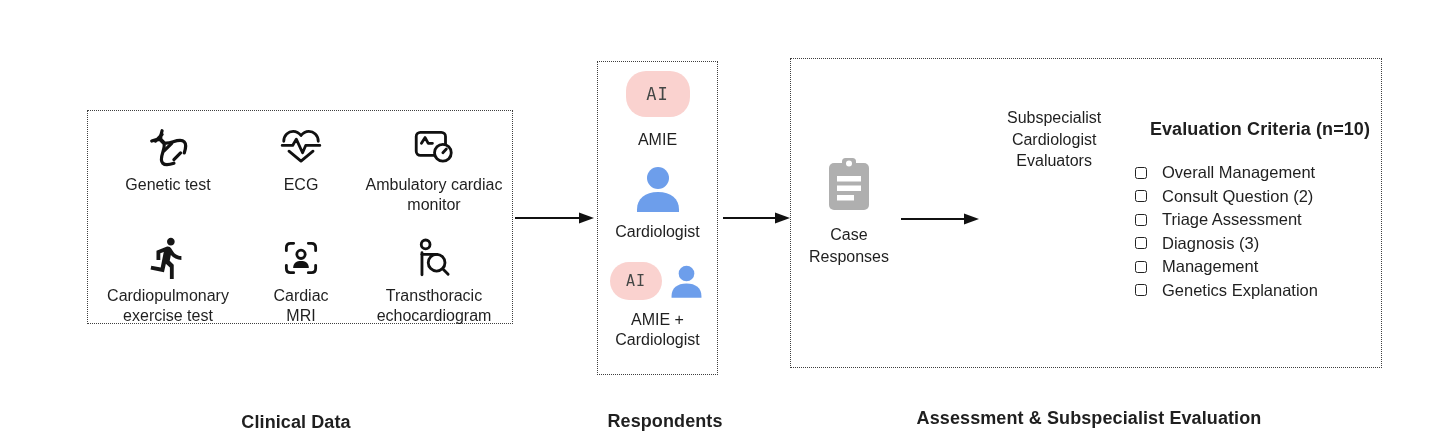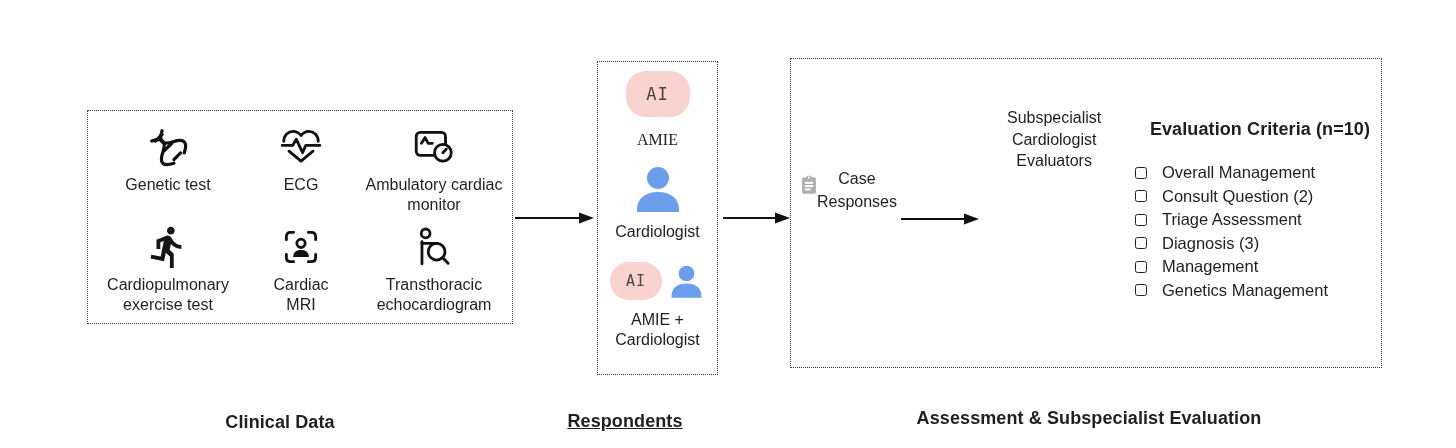--- a/index.html
+++ b/index.html
@@ -14,35 +14,35 @@
   *{margin:0;padding:0;box-sizing:border-box;}
   html,body{width:1456px;height:448px;background:#ffffff;overflow:hidden;}
   body{font-family:"Liberation Sans", sans-serif;color:var(--ink);position:relative;}
   .canvas{position:absolute;inset:0;}
   .box{position:absolute;border:1.6px dotted var(--border);background:#fff;}
   .clinical-box{left:87px;top:110px;width:426px;height:214px;}
   .respondents-box{left:597px;top:61px;width:121px;height:314px;display:flex;flex-direction:column;align-items:center;}
   .assessment-box{left:790px;top:58px;width:592px;height:310px;}
 
   
-  .clin-grid{display:grid;grid-template-columns:160px 106px 160px;padding-top:13px;justify-items:center;row-gap:10px;}
+  .clin-grid{display:grid;grid-template-columns:160px 106px 160px;padding-top:13px;justify-items:center;row-gap:21px;}
   .clin-item{display:flex;flex-direction:column;align-items:center;}
   .clin-item .lbl{margin-top:5px;font-size:16px;line-height:1.22;text-align:center;max-width:150px;}
   .clin-item.narrow .lbl{max-width:80px;}
 
   
   .ai-badge{background:var(--ai-badge-bg);border-radius:20px;display:flex;align-items:center;justify-content:center;
     font-family:"DejaVu Sans Mono","Liberation Mono",monospace;color:var(--ai-badge-text);letter-spacing:1px;}
   .ai-badge.lg{width:64px;height:46px;font-size:17px;margin-top:9px;}
   .ai-badge.sm{width:52px;height:38px;font-size:15px;}
   .r-label{font-size:16px;text-align:center;line-height:1.25;}
   .combo-row{display:flex;align-items:flex-end;gap:6px;margin-top:20px;}
 
   
-  .case-group{position:absolute;left:10px;top:98px;width:96px;display:flex;align-items:center;}
+  .case-group{position:absolute;left:10px;top:98px;width:96px;display:flex;flex-direction:column;align-items:center;}
   .case-group .lbl{margin-top:11px;font-size:16px;line-height:1.4;text-align:center;max-width:90px;}
   .evaluators-group{position:absolute;left:180px;top:34px;width:104px;display:flex;flex-direction:row;align-items:center;gap:12px;}
   .evaluators-group .lbl{margin-top:14px;font-size:16px;line-height:1.35;text-align:center;max-width:110px;}
   .criteria-group{position:absolute;left:344px;top:60px;width:250px;}
   .criteria-title{font-size:18px;font-weight:bold;text-align:center;letter-spacing:.1px;}
   .criteria-list{list-style:none;margin-top:21px;}
   .criteria-list li{display:flex;align-items:center;height:23.5px;font-size:16.5px;}
   .cbx{width:12px;height:12px;border:1.8px solid #222;border-radius:2.5px;margin-right:15px;flex:0 0 auto;}
 
   
@@ -133,21 +133,21 @@
 
   <svg class="arrow" style="left:514px;top:209px;" width="82" height="18">
     <line x1="1" y1="9" x2="66" y2="9" stroke="#111" stroke-width="2.2"></line>
     <polygon points="65,3.5 80,9 65,14.5" fill="#111"></polygon>
   </svg>
 
   <div class="box respondents-box">
     <div class="ai-badge lg">
         <span>AI</span>
       </div>
-    <div class="r-label" style="margin-top:13px;font-family:Liberation Serif, serif;">AMIE</div>
+    <div class="r-label" style="margin-top:13px;">AMIE</div>
 
     <svg width="52" height="50" viewBox="0 0 52 50" style="margin-top:15px;">
       <circle cx="26" cy="13" r="11" fill="var(--person-blue)"></circle>
       <path d="M26 27 C13 27 5 33.5 5 44.5 L5 47 L47 47 L47 44.5 C47 33.5 39 27 26 27 Z" fill="var(--person-blue)"></path>
     </svg>
     <div class="r-label" style="margin-top:7px;">Cardiologist</div>
 
     <div class="combo-row">
       <div class="ai-badge sm">
           <span>AI</span>
@@ -224,24 +224,24 @@
         <li>
             <span class="cbx"></span>
             <span>Diagnosis (3)</span>
           </li>
         <li>
             <span class="cbx"></span>
             <span>Management</span>
           </li>
         <li>
             <span class="cbx"></span>
-            <span>Genetics Management</span>
+            <span>Genetics Explanation</span>
           </li>
       </ul>
     </div>
 
   </div>
 
-  <div class="footer-label" style="left:280px;top:412px;">Clinical Data</div>
-  <div class="footer-label" style="left:625px;top:411px;text-decoration:underline;">Respondents</div>
+  <div class="footer-label" style="left:296px;top:412px;">Clinical Data</div>
+  <div class="footer-label" style="left:665px;top:411px;">Respondents</div>
   <div class="footer-label" style="left:1089px;top:408px;">Assessment &amp; Subspecialist Evaluation</div>
 
 </div>
 
 </body></html>

